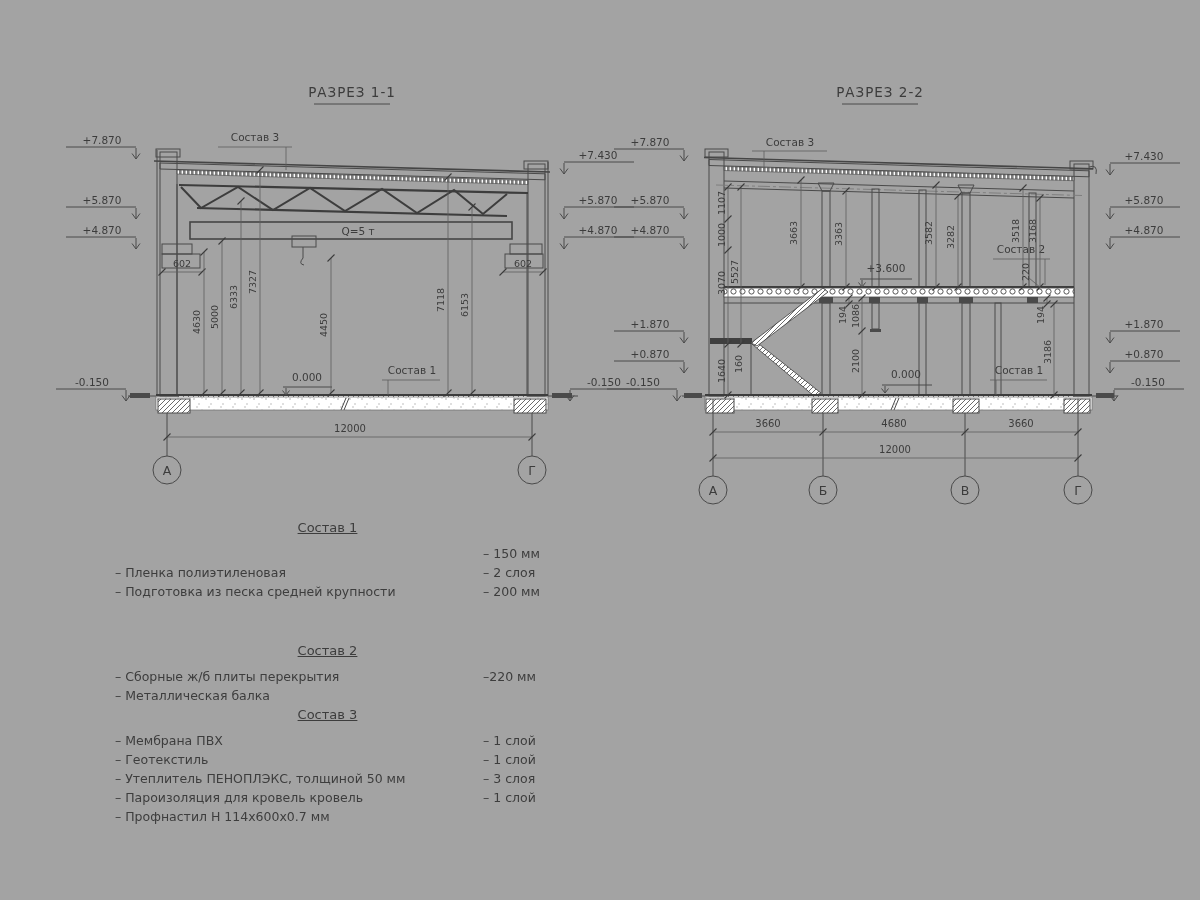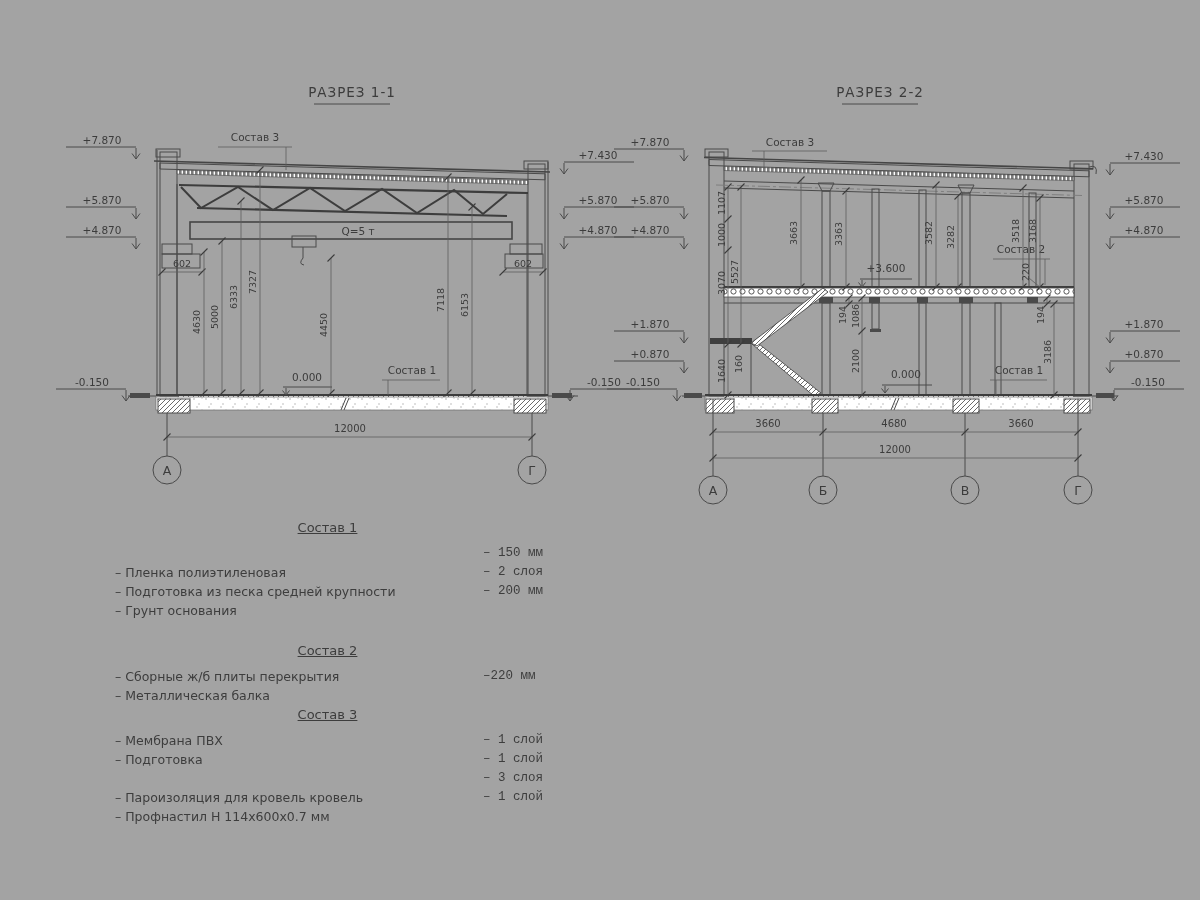--- a/index.html
+++ b/index.html
@@ -16,21 +16,21 @@
   .s2w{stroke:#454545;fill:none;stroke-width:1.6;}
   .sb{stroke:#3d3d3d;fill:none;stroke-width:2.2;}
   .sd{stroke:#5d5d5d;fill:none;stroke-width:0.8;}
   .tk{stroke:#3c3c3c;stroke-width:1.1;}
   .emark line,.emark path{stroke:#4a4a4a;fill:none;stroke-width:1;}
   
   .spec{position:absolute;left:115px;width:425px;font-size:12.5px;color:#3d3d3d;}
   .spec h3{margin:0 0 9px 0;text-align:center;font-size:13px;font-weight:normal;
            text-decoration:underline;color:#3d3d3d;}
   .spec .row{position:relative;height:19px;line-height:19px;white-space:nowrap;}
-  .spec .qt{position:absolute;left:368px;top:0;font-family:Liberation Mono, monospace;}
+  .spec .qt{position:absolute;left:368px;top:0;}
 </style>
 </head>
 <body>
 
 <div class="page">
 
 <svg width="1200" height="520" viewBox="0 0 1200 520">
   <defs>
     <pattern id="pWall" width="5" height="5" patternUnits="userSpaceOnUse">
       <rect width="5" height="5" fill="#ececec"></rect>
@@ -500,31 +500,30 @@
       <text class="t t11" x="26" y="-3" text-anchor="middle">-0.150</text>
     </g>
   </g>
 </svg>
 
 <section class="spec" style="top:520px">
   <h3>Состав 1</h3>
   <div class="row"><span class="qt">– 150 мм</span></div>
   <div class="row"><span class="nm">– Пленка полиэтиленовая</span><span class="qt">– 2 слоя</span></div>
   <div class="row"><span class="nm">– Подготовка из песка средней крупности</span><span class="qt">– 200 мм</span></div>
-  <div class="row"><span class="nm">– Грунт основания</span><span class="qt"></span></div>
 </section>
 
 <section class="spec" style="top:643px">
   <h3>Состав 2</h3>
   <div class="row"><span class="nm">– Сборные ж/б плиты перекрытия</span><span class="qt">–220 мм</span></div>
   <div class="row"><span class="nm">– Металлическая балка</span><span class="qt"></span></div>
 </section>
 
 <section class="spec" style="top:707px">
   <h3>Состав 3</h3>
   <div class="row"><span class="nm">– Мембрана ПВХ</span><span class="qt">– 1 слой</span></div>
-  <div class="row"><span class="nm">– Подготовка</span><span class="qt">– 1 слой</span></div>
-  <div class="row"><span class="qt">– 3 слоя</span></div>
+  <div class="row"><span class="nm">– Геотекстиль</span><span class="qt">– 1 слой</span></div>
+  <div class="row"><span class="nm">– Утеплитель ПЕНОПЛЭКС, толщиной 50 мм</span><span class="qt">– 3 слоя</span></div>
   <div class="row"><span class="nm">– Пароизоляция для кровель кровель</span><span class="qt">– 1 слой</span></div>
   <div class="row"><span class="nm">– Профнастил Н 114х600х0.7 мм</span><span class="qt"></span></div>
 </section>
 
 </div>
 
 </body></html>

